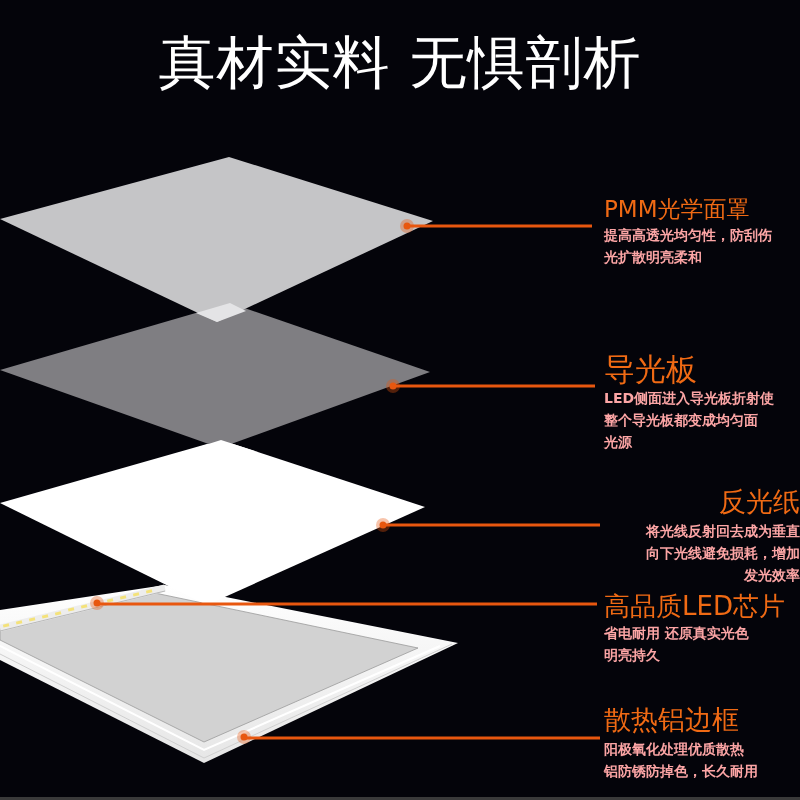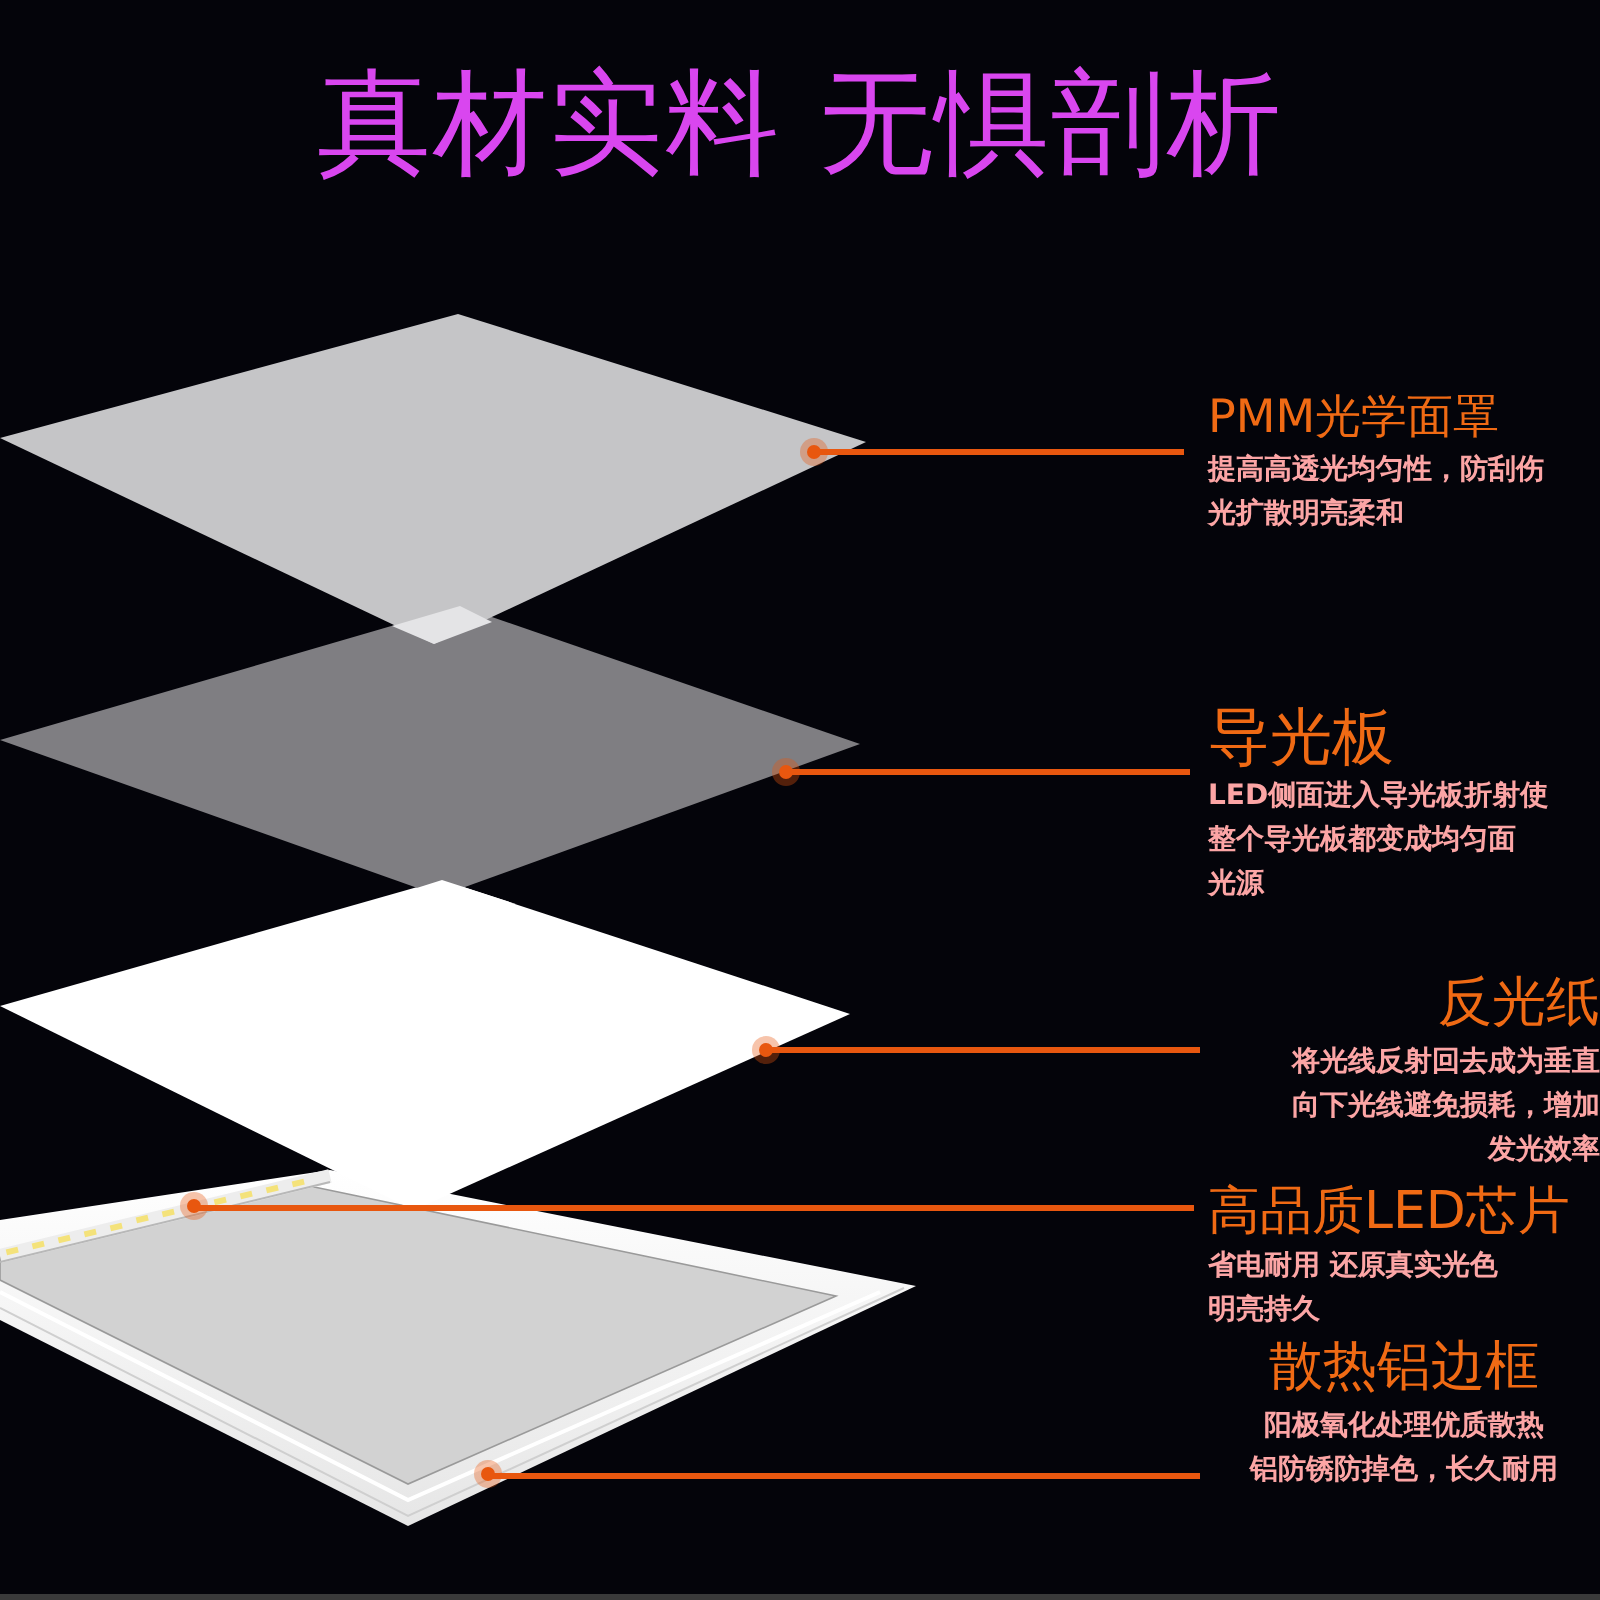--- a/index.html
+++ b/index.html
@@ -1,19 +1,19 @@
 <!DOCTYPE html>
 <html><head>
 <meta charset="utf-8">
 <style>
   html, body { margin:0; padding:0; }
   body { width:800px; height:800px; background:#04040a; overflow:hidden; position:relative;
          font-family:"DejaVu Sans","Liberation Sans",sans-serif; }
   .title { position:absolute; left:0; top:22px; width:800px; text-align:center;
-           color:#d946ef; font-size:57px; font-weight:300; letter-spacing:1px; line-height:80px; }
+           color:#ffffff; font-size:57px; font-weight:300; letter-spacing:1px; line-height:80px; }
   svg.stage { position:absolute; left:0; top:0; }
   .callout { position:absolute; left:604px; }
   .callout .head { color:#f06a14; font-size:23px; line-height:30px; white-space:nowrap; }
   .callout .desc { color:#fca5a5; font-size:14px; line-height:22px; font-weight:bold; width:196px; }
   .bottom-bar { position:absolute; left:0; top:797px; width:800px; height:3px; background:#3a3a3a; }
 </style>
 </head>
 <body>
 
 <div class="title">真材实料 无惧剖析</div>
@@ -109,19 +109,19 @@
   <div class="desc">向下光线避免损耗，增加</div>
   <div class="desc">发光效率</div>
 </div>
 
 <div class="callout" style="top:590px;">
   <div class="head" style="font-size:26px;line-height:32px;">高品质LED芯片</div>
   <div class="desc">省电耐用 还原真实光色</div>
   <div class="desc">明亮持久</div>
 </div>
 
-<div class="callout" style="top:666px;text-align:center;">
+<div class="callout" style="top:702px;">
   <div class="head" style="font-size:27px;line-height:36px;">散热铝边框</div>
   <div class="desc">阳极氧化处理优质散热</div>
   <div class="desc">铝防锈防掉色，长久耐用</div>
 </div>
 
 <div class="bottom-bar"></div>
 
 </body></html>

